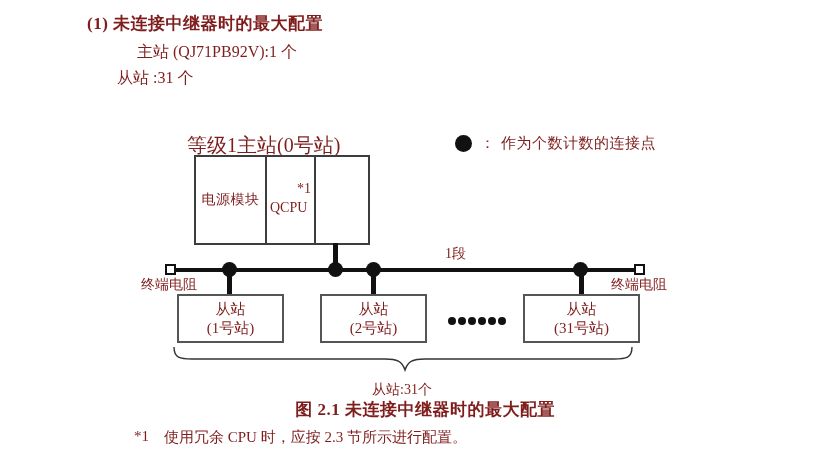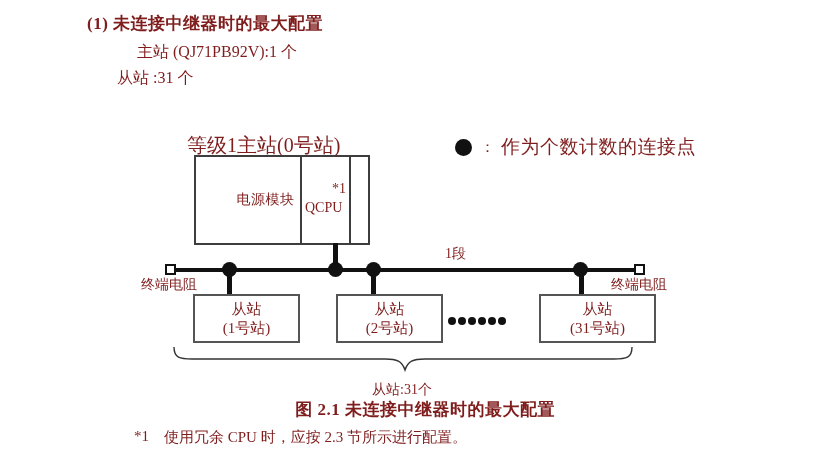--- a/index.html
+++ b/index.html
@@ -21,21 +21,21 @@
     white-space: nowrap;
   }
   .sub1 { left: 117px; top: 42px; font-size: 16px; white-space: nowrap; margin-left: 20px; }
   .sub2 { left: 117px; top: 68px; font-size: 16px; white-space: nowrap; }
 
   
   .master-label { left: 187px; top: 132px; font-size: 20px; white-space: nowrap; }
   .master-box {
     left: 194px; top: 155px; width: 176px; height: 90px;
     border: 2px solid #3d3d3d; box-sizing: border-box;
-    display: flex; background: #fff; padding-left: 35px;
+    display: flex; background: #fff;
   }
   .mcell { box-sizing: border-box; font-size: 14px; }
   .mc1 {
     width: 71px; border-right: 2px solid #3d3d3d;
     display: flex; align-items: center; justify-content: center;
     letter-spacing: 0.5px;
   }
   .mc2 { width: 49px; border-right: 2px solid #3d3d3d; position: relative; }
   .mc2 .fn-mark { position: absolute; top: 24px; right: 3px; font-size: 14px; }
   .mc2 .qcpu { position: absolute; top: 43px; left: 3px; font-size: 14px; }
@@ -44,21 +44,21 @@
     justify-content: center; padding-left: 3px; line-height: 1.3;
   }
 
   
   .legend { left: 455px; top: 134px; display: flex; align-items: center; }
   .legend-dot {
     width: 17px; height: 17px; border-radius: 50%;
     background: #111; display: inline-block;
   }
   .legend-sep { font-size: 15px; margin-left: 8px; }
-  .legend-text { font-size: 19px; margin-left: 6px; letter-spacing: 0.5px; }
+  .legend-text { font-size: 15px; margin-left: 6px; letter-spacing: 0.5px; }
 
   
   .bus { left: 176px; top: 268px; width: 459px; height: 4px; background: #111; }
   .vline { width: 5px; background: #111; }
   .conn-master { left: 333px; top: 243px; height: 26px; }
   .drop1  { left: 227px; top: 271px; height: 24px; }
   .drop2  { left: 371px; top: 271px; height: 24px; }
   .drop31 { left: 579px; top: 271px; height: 24px; }
 
   .node-dot {
@@ -75,21 +75,21 @@
   .term-label { top: 276px; font-size: 14px; white-space: nowrap; }
   .tl-l { left: 141px; } .tl-r { left: 611px; }
 
   .seg-label { left: 445px; top: 245px; font-size: 14px; white-space: nowrap; }
 
   
   .slave-box {
     top: 294px; height: 49px; box-sizing: border-box;
     border: 2px solid #555; background: #fff;
     display: flex; flex-direction: column; align-items: center; justify-content: center;
-    font-size: 15px; line-height: 1.25; text-align: center; margin-left: 16px;
+    font-size: 15px; line-height: 1.25; text-align: center;
   }
   .sb1 { left: 177px; width: 107px; }
   .sb2 { left: 320px; width: 107px; }
   .sb31 { left: 523px; width: 117px; }
 
   .ellipsis { left: 448px; top: 317px; display: flex; gap: 2px; align-items: center; }
   .ellipsis .edot { width: 8px; height: 8px; border-radius: 50%; background: #111; }
 
   
   .brace-svg { left: 172px; top: 346px; }

